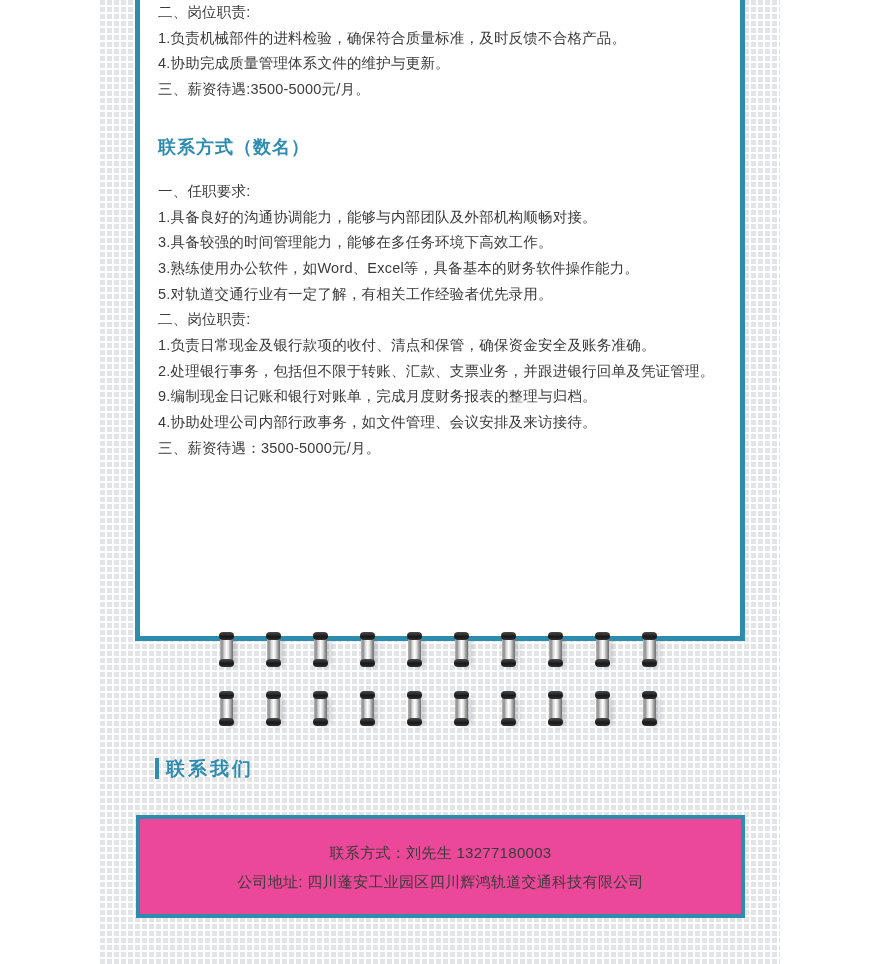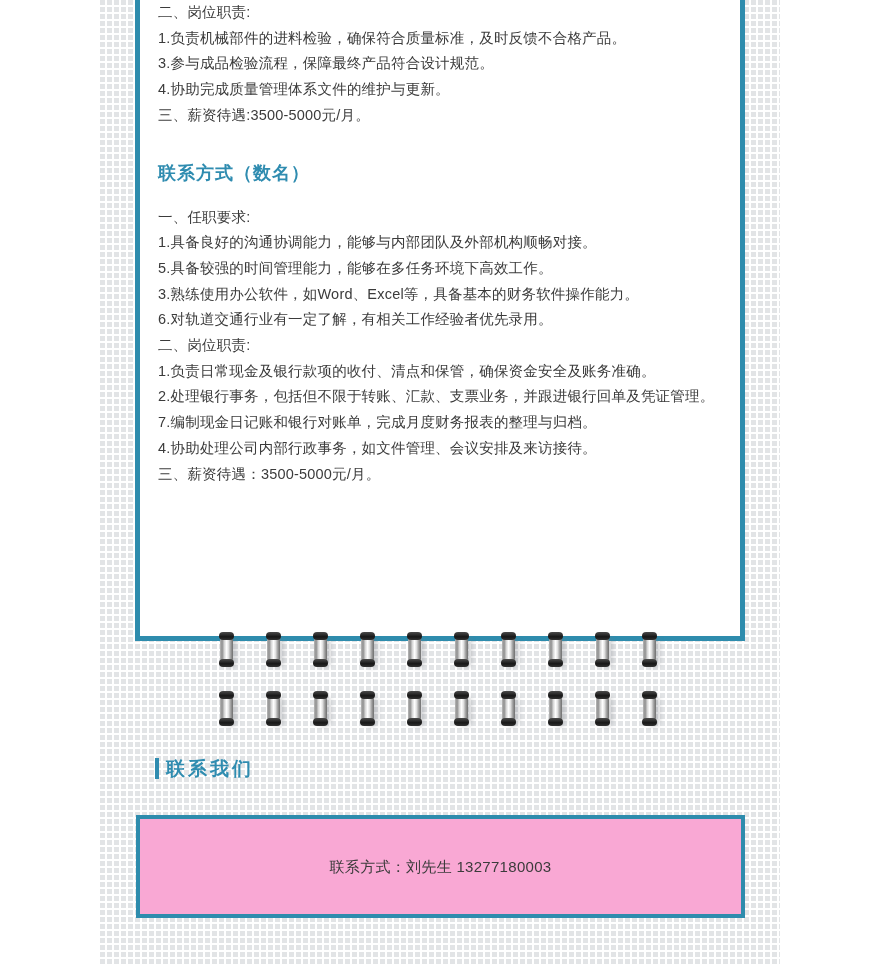--- a/index.html
+++ b/index.html
@@ -138,21 +138,21 @@
   }
 
   #contact-box {
     position: absolute;
     left: 136px;
     top: 815px;
     width: 609px;
     height: 103px;
     box-sizing: border-box;
     border: 4px solid #2e8cad;
-    background: #f9a8d4;
+    background: #ec4899;
     z-index: 4;
     display: flex;
     flex-direction: column;
     align-items: center;
     justify-content: center;
   }
   .contact-line {
     color: #3b3b3b;
     font-size: 15px;
     line-height: 29px;
@@ -164,44 +164,43 @@
 <body>
 
 <div id="bg-pattern"></div>
 
 <div id="paper-card">
   <div id="paper-inner">
 
     <div>
       <p class="body-line">二、岗位职责:</p>
       <p class="body-line">1.负责机械部件的进料检验，确保符合质量标准，及时反馈不合格产品。</p>
-      <p class="body-line">3.参与成品检验流程，保障最终产品符合设计规范。</p>
       <p class="body-line">4.协助完成质量管理体系文件的维护与更新。</p>
       <p class="body-line">三、薪资待遇:3500-5000元/月。</p>
     </div>
 
     <div class="spacer-lg"></div>
 
     <h2 class="job-title">联系方式（数名）</h2>
 
     <div class="spacer-md"></div>
 
     <div>
       <p class="body-line">一、任职要求:</p>
       <p class="body-line">1.具备良好的沟通协调能力，能够与内部团队及外部机构顺畅对接。</p>
-      <p class="body-line">5.具备较强的时间管理能力，能够在多任务环境下高效工作。</p>
+      <p class="body-line">3.具备较强的时间管理能力，能够在多任务环境下高效工作。</p>
       <p class="body-line">3.熟练使用办公软件，如Word、Excel等，具备基本的财务软件操作能力。</p>
-      <p class="body-line">6.对轨道交通行业有一定了解，有相关工作经验者优先录用。</p>
+      <p class="body-line">5.对轨道交通行业有一定了解，有相关工作经验者优先录用。</p>
     </div>
 
     <div>
       <p class="body-line">二、岗位职责:</p>
       <p class="body-line">1.负责日常现金及银行款项的收付、清点和保管，确保资金安全及账务准确。</p>
       <p class="body-line">2.处理银行事务，包括但不限于转账、汇款、支票业务，并跟进银行回单及凭证管理。</p>
-      <p class="body-line">7.编制现金日记账和银行对账单，完成月度财务报表的整理与归档。</p>
+      <p class="body-line">9.编制现金日记账和银行对账单，完成月度财务报表的整理与归档。</p>
       <p class="body-line">4.协助处理公司内部行政事务，如文件管理、会议安排及来访接待。</p>
     </div>
 
     <p class="body-line">三、薪资待遇：3500-5000元/月。</p>
 
   </div>
 </div>
 
 <div id="spiral-area">
     <div class="ring" style="left: 220px; top: 4px;"></div>
@@ -226,13 +225,14 @@
     <div class="ring" style="left: 643px; top: 63px;"></div>
   </div>
 
 <div id="contact-heading-wrap">
   <div id="contact-bar"></div>
   <div id="contact-heading">联系我们</div>
 </div>
 
 <div id="contact-box">
   <div class="contact-line">联系方式：刘先生 13277180003</div>
+  <div class="contact-line">公司地址: 四川蓬安工业园区四川辉鸿轨道交通科技有限公司</div>
 </div>
 
 </body></html>

